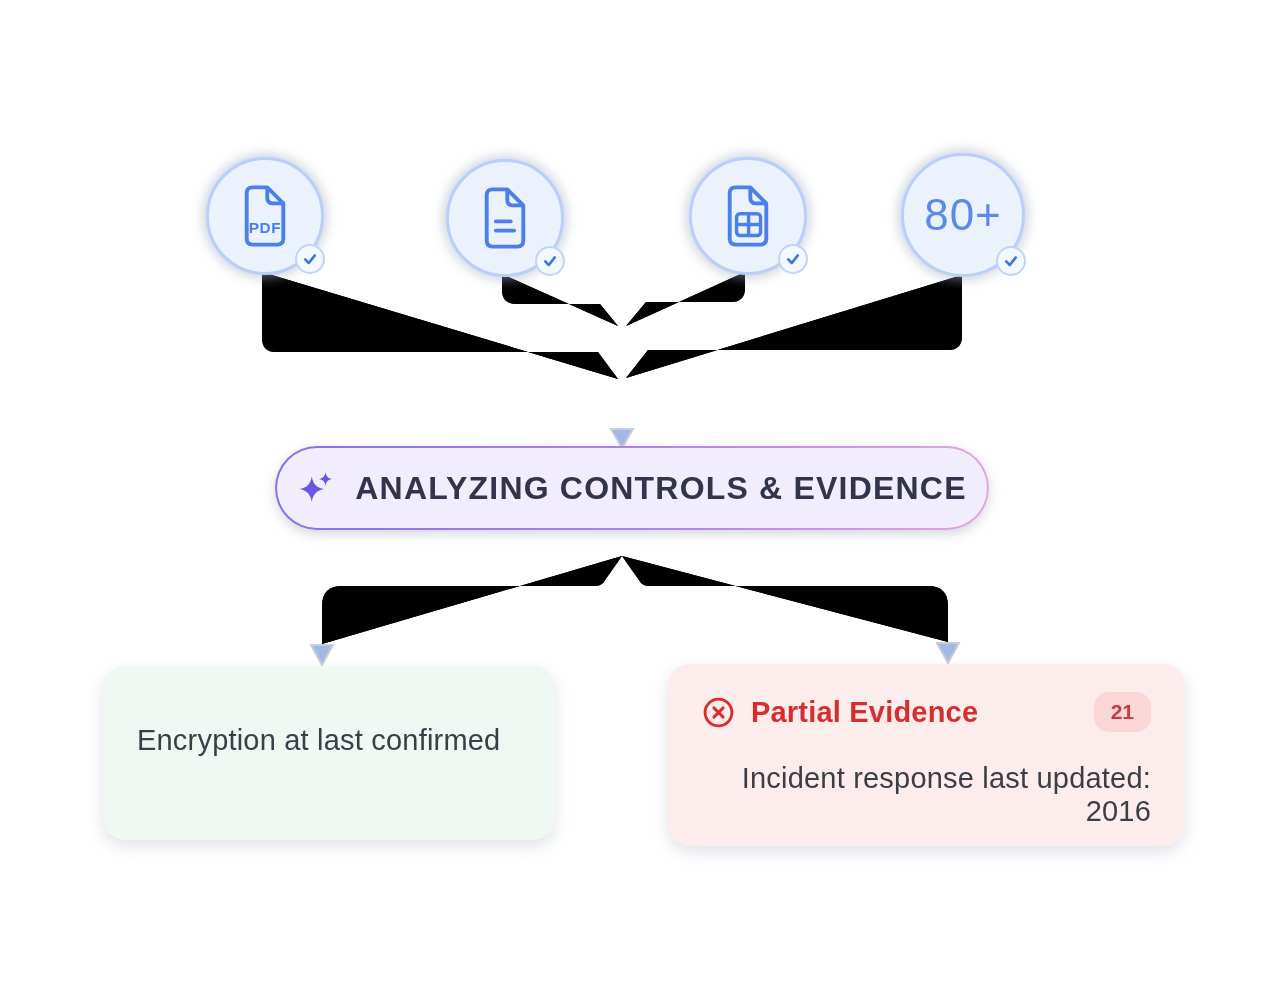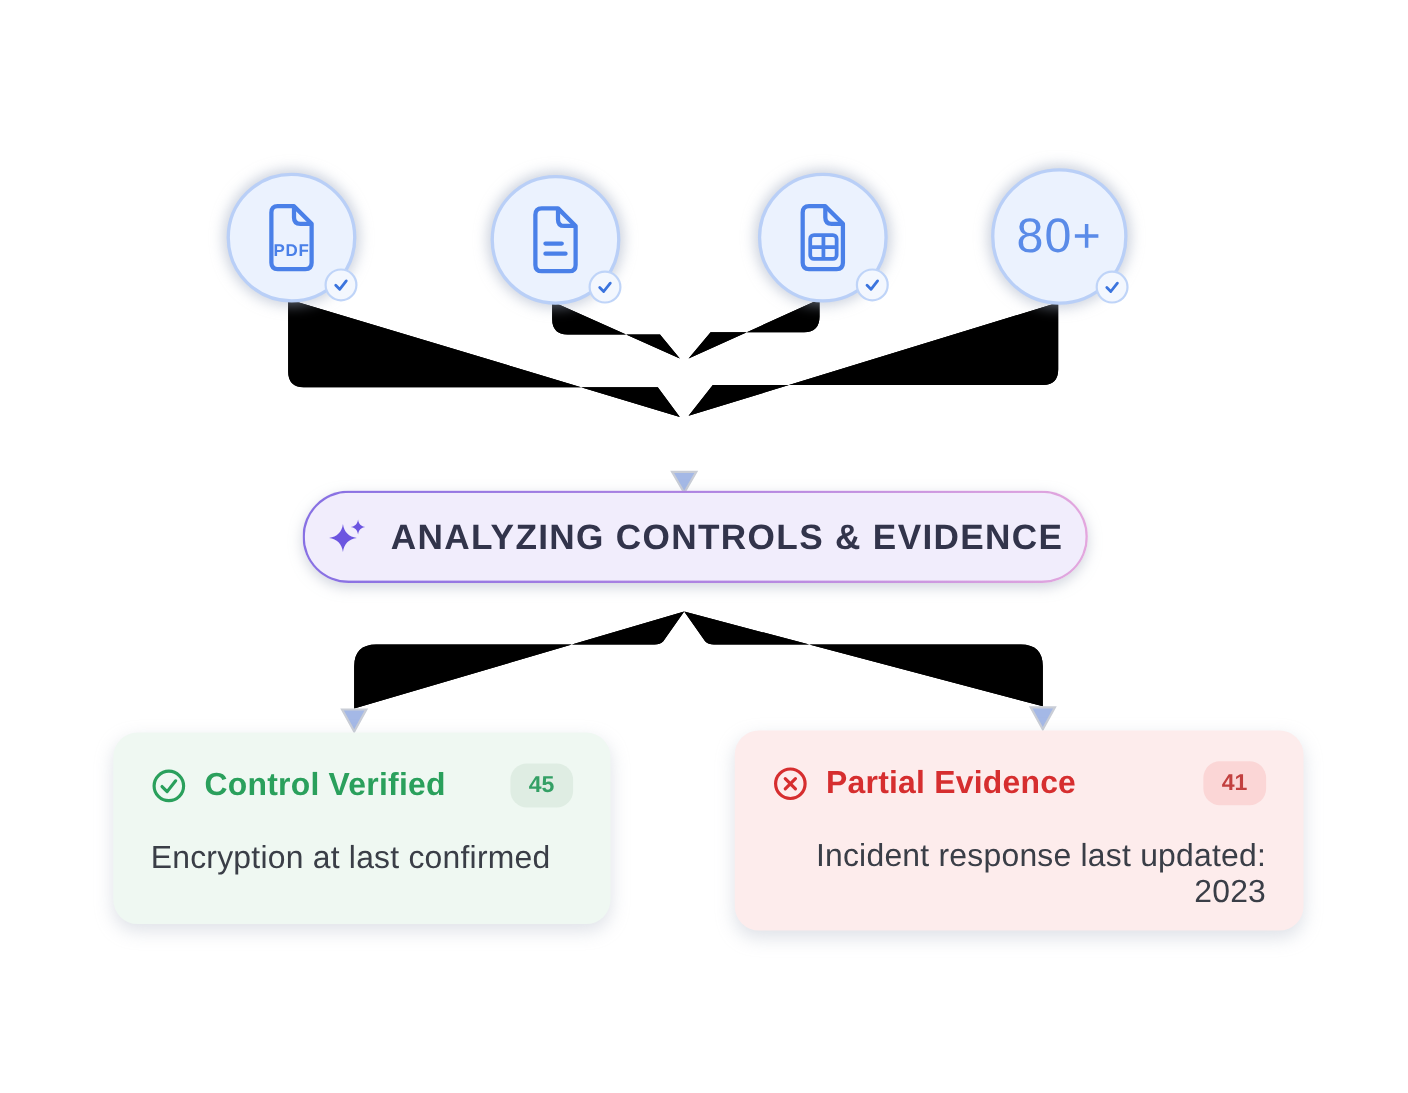--- a/index.html
+++ b/index.html
@@ -135,36 +135,28 @@
 
   <div class="banner">
     <svg width="38" height="38" viewBox="0 0 36 36">
       <path d="M14 7 C15 14 19 18 26 19 C19 20 15 24 14 31 C13 24 9 20 2 19 C9 18 13 14 14 7 Z" fill="#6c55e0"></path>
       <path d="M27 3 C27.6 7 29.5 8.9 33.5 9.5 C29.5 10.1 27.6 12 27 16 C26.4 12 24.5 10.1 20.5 9.5 C24.5 8.9 26.4 7 27 3 Z" fill="#6c55e0"></path>
     </svg>
     <span class="banner-label">ANALYZING CONTROLS &amp; EVIDENCE</span>
   </div>
 
   <div class="card card-green">
-    <div class="card-header">
-      <svg width="33" height="33" viewBox="0 0 32 32">
-        <circle cx="16" cy="16" r="13" fill="none" stroke="#2aa05c" stroke-width="2.8"></circle>
-        <polyline points="10,16.5 14.5,21 22,11.5" fill="none" stroke="#2aa05c" stroke-width="2.8" stroke-linecap="round" stroke-linejoin="round"></polyline>
-      </svg>
-      <span class="card-title t-green">Control Verified</span>
-      <span class="count-badge b-green">45</span>
-    </div>
     <div class="card-desc">Encryption at last confirmed</div>
   </div>
 
   <div class="card card-red">
     <div class="card-header">
       <svg width="33" height="33" viewBox="0 0 32 32">
         <circle cx="16" cy="16" r="13" fill="none" stroke="#d62e2f" stroke-width="2.8"></circle>
         <path d="M11.5 11.5 L20.5 20.5 M20.5 11.5 L11.5 20.5" fill="none" stroke="#d62e2f" stroke-width="2.8" stroke-linecap="round"></path>
       </svg>
       <span class="card-title t-red">Partial Evidence</span>
-      <span class="count-badge b-red">41</span>
+      <span class="count-badge b-red">21</span>
     </div>
-    <div class="card-desc">Incident response last updated: 2023</div>
+    <div class="card-desc">Incident response last updated: 2016</div>
   </div>
 
 </div>
 
 </body></html>

